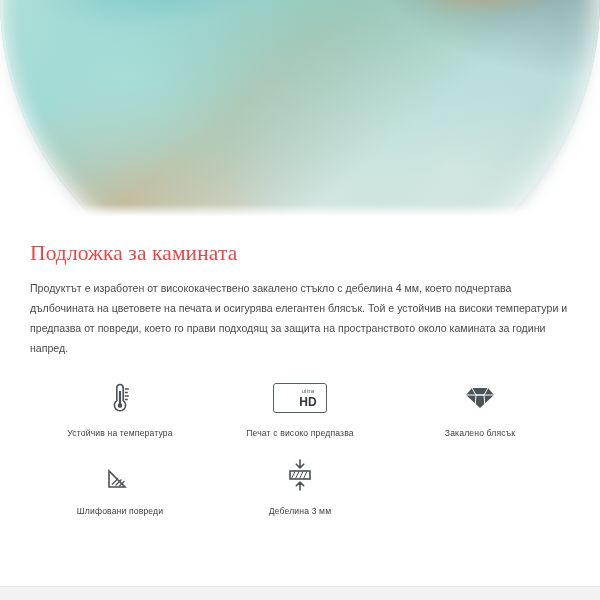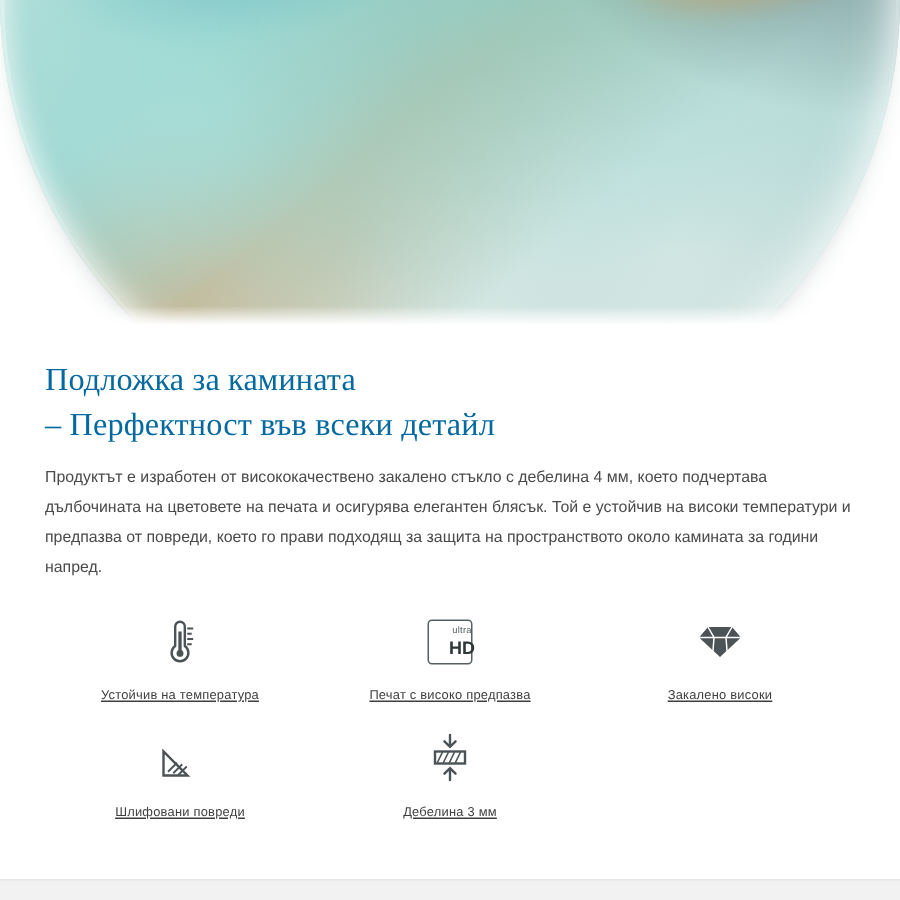--- a/index.html
+++ b/index.html
@@ -73,21 +73,21 @@
     background: linear-gradient(to bottom, rgba(255,255,255,0) 0%, #ffffff 70%);
   }
 
   
   .content { padding: 16px 30px 0 30px; }
 
   .title {
     font-family: "Liberation Serif", serif;
     font-size: 21.5px;
     line-height: 30px;
-    color: #0369a1;
+    color: #ef4444;
     font-weight: 400;
     letter-spacing: .1px;
   }
   .title .line2 { display: block; }
 
   .desc {
     margin-top: 10px;
     font-size: 10.6px;
     line-height: 20px;
     color: #4a4a4a;
@@ -113,26 +113,25 @@
     align-items: center;
     justify-content: center;
     color: #4b5356;
   }
   .feature .cap {
     margin-top: 8px;
     font-size: 8.6px;
     color: #3f3f3f;
     text-align: right;
     letter-spacing: .15px;
-    text-decoration: underline;
   }
 
   
   .hdbox {
-    width: 30px; height: 30px;
+    width: 54px; height: 30px;
     border: 1.6px solid #555f62;
     border-radius: 3px;
     display: flex; flex-direction: column;
     align-items: center; justify-content: center;
     line-height: 1;
     padding-left: 16px;
   }
   .hdbox .u { font-size: 6.2px; letter-spacing: .2px; color: #555f62; }
   .hdbox .h { font-size: 12px; font-weight: bold; color: #2f3739; margin-top: 1px; }
 
@@ -150,21 +149,20 @@
 
 <div class="hero">
   <div class="plate"></div>
   <div class="hero-mask-bottom"></div>
 </div>
 
 <div class="content">
 
   <h1 class="title">
     <span>Подложка за камината</span>
-    <span class="line2">– Перфектност във всеки детайл</span>
   </h1>
 
   <p class="desc">Продуктът е изработен от висококачествено закалено стъкло с дебелина 4 мм, което подчертава дълбочината на цветовете на печата и осигурява елегантен блясък. Той е устойчив на високи температури и предпазва от повреди, което го прави подходящ за защита на пространството около камината за години напред.</p>
 
   <div class="features">
 
     <div class="feature">
       <div class="ico">
         <svg width="34" height="40" viewBox="0 0 34 40" fill="none" stroke="#4b5356" stroke-width="1.6">
           <path d="M17 6.5a3.2 3.2 0 0 1 3.2 3.2v12.9a5.6 5.6 0 1 1-6.4 0V9.7A3.2 3.2 0 0 1 17 6.5z"></path>
@@ -187,21 +185,21 @@
     </div>
 
 
     <div class="feature">
       <div class="ico">
         <svg width="34" height="30" viewBox="0 0 34 30">
           <path d="M9 5h16l6 7-14 13L3 12 9 5z" fill="#4b5356"></path>
           <path d="M3 12h28M9 5l4 7-1 13M25 5l-4 7 1 13M13 12h8" fill="none" stroke="#ffffff" stroke-width="1"></path>
         </svg>
       </div>
-      <div class="cap">Закалено високи</div>
+      <div class="cap">Закалено блясък</div>
     </div>
 
     <div class="feature">
       <div class="ico">
         <svg width="32" height="32" viewBox="0 0 32 32" fill="none" stroke="#4b5356">
           <path d="M5 27V11L21 27H5z" stroke-width="1.6"></path>
           <path d="M8 24.5l6-6M11.5 25.5l6-6M15 26.5l5.5-5.5" stroke-width="1.2"></path>
         </svg>
       </div>
       <div class="cap">Шлифовани повреди</div>

